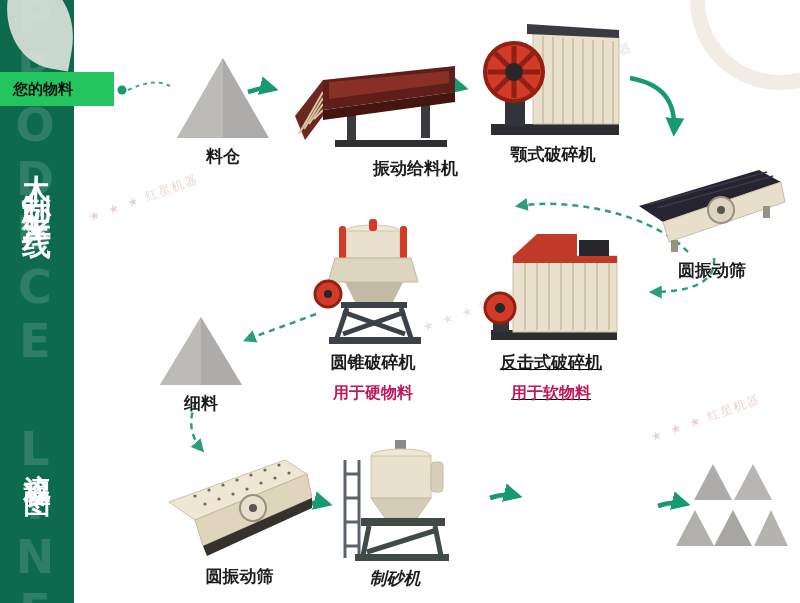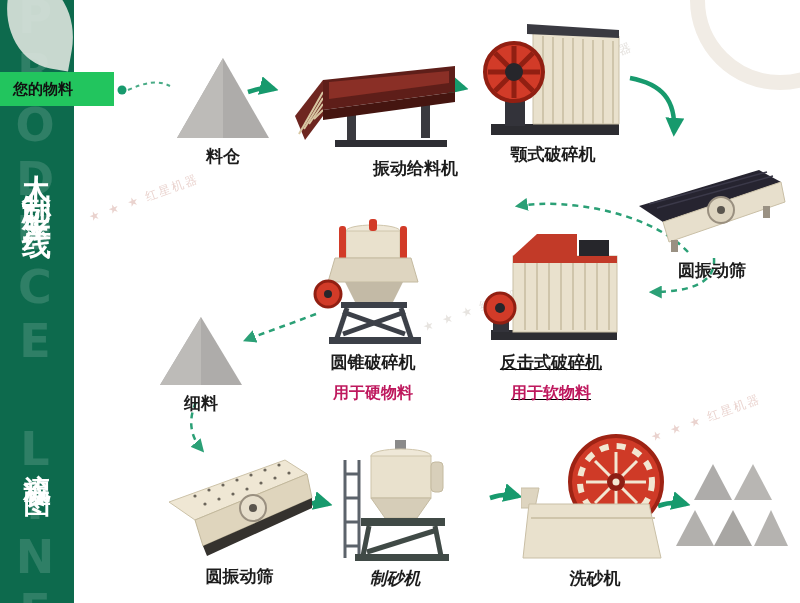--- a/index.html
+++ b/index.html
@@ -254,38 +254,20 @@
       <g stroke="#404a46" stroke-width="5" fill="none">
         <line x1="36" y1="86" x2="30" y2="116"></line>
           <line x1="102" y1="86" x2="108" y2="116"></line>
         <line x1="34" y1="112" x2="104" y2="90"></line>
       </g>
       <rect x="22" y="114" width="94" height="7" fill="#404a46"></rect>
     </svg>
     <figcaption class="cap">制砂机</figcaption>
   </figure>
 
-  <figure class="node" style="left:520px; top:430px; width:150px;">
-    <svg width="148" height="132" viewBox="0 0 148 132">
-      <circle cx="95" cy="52" r="46" fill="#cf3a27" stroke="#9e2314" stroke-width="4"></circle>
-      <circle cx="95" cy="52" r="36" fill="none" stroke="#f2e7d2" stroke-width="6" stroke-dasharray="9 8"></circle>
-      <g stroke="#f2e7d2" stroke-width="3">
-        <line x1="95" y1="22" x2="95" y2="82"></line>
-          <line x1="65" y1="52" x2="125" y2="52"></line>
-        <line x1="74" y1="31" x2="116" y2="73"></line>
-          <line x1="74" y1="73" x2="116" y2="31"></line>
-      </g>
-      <circle cx="95" cy="52" r="9" fill="#8e1f14"></circle>
-      <circle cx="95" cy="52" r="3.5" fill="#f2e7d2"></circle>
-      <polygon points="0,58 18,58 14,78 0,78" fill="#ded5c0" stroke="#c9bfa6"></polygon>
-      <polygon points="8,74 128,74 140,128 2,128" fill="#e9e1cd" stroke="#c9bfa6"></polygon>
-      <line x1="10" y1="88" x2="134" y2="88" stroke="#cfc5ab" stroke-width="2"></line>
-    </svg>
-    <figcaption class="cap">洗砂机</figcaption>
-  </figure>
 
   <figure class="node" style="left:672px; top:462px; width:120px;">
     <svg width="118" height="88" viewBox="0 0 118 88">
       <polygon points="40,2 59,38 21,38" fill="#aeacaa"></polygon>
       <polygon points="80,2 99,38 61,38" fill="#b8b6b3"></polygon>
       <polygon points="22,48 41,84 3,84" fill="#b2b0ad"></polygon>
       <polygon points="60,48 79,84 41,84" fill="#a8a6a3"></polygon>
       <polygon points="98,48 115,84 81,84" fill="#b5b3b0"></polygon>
     </svg>
   </figure>

